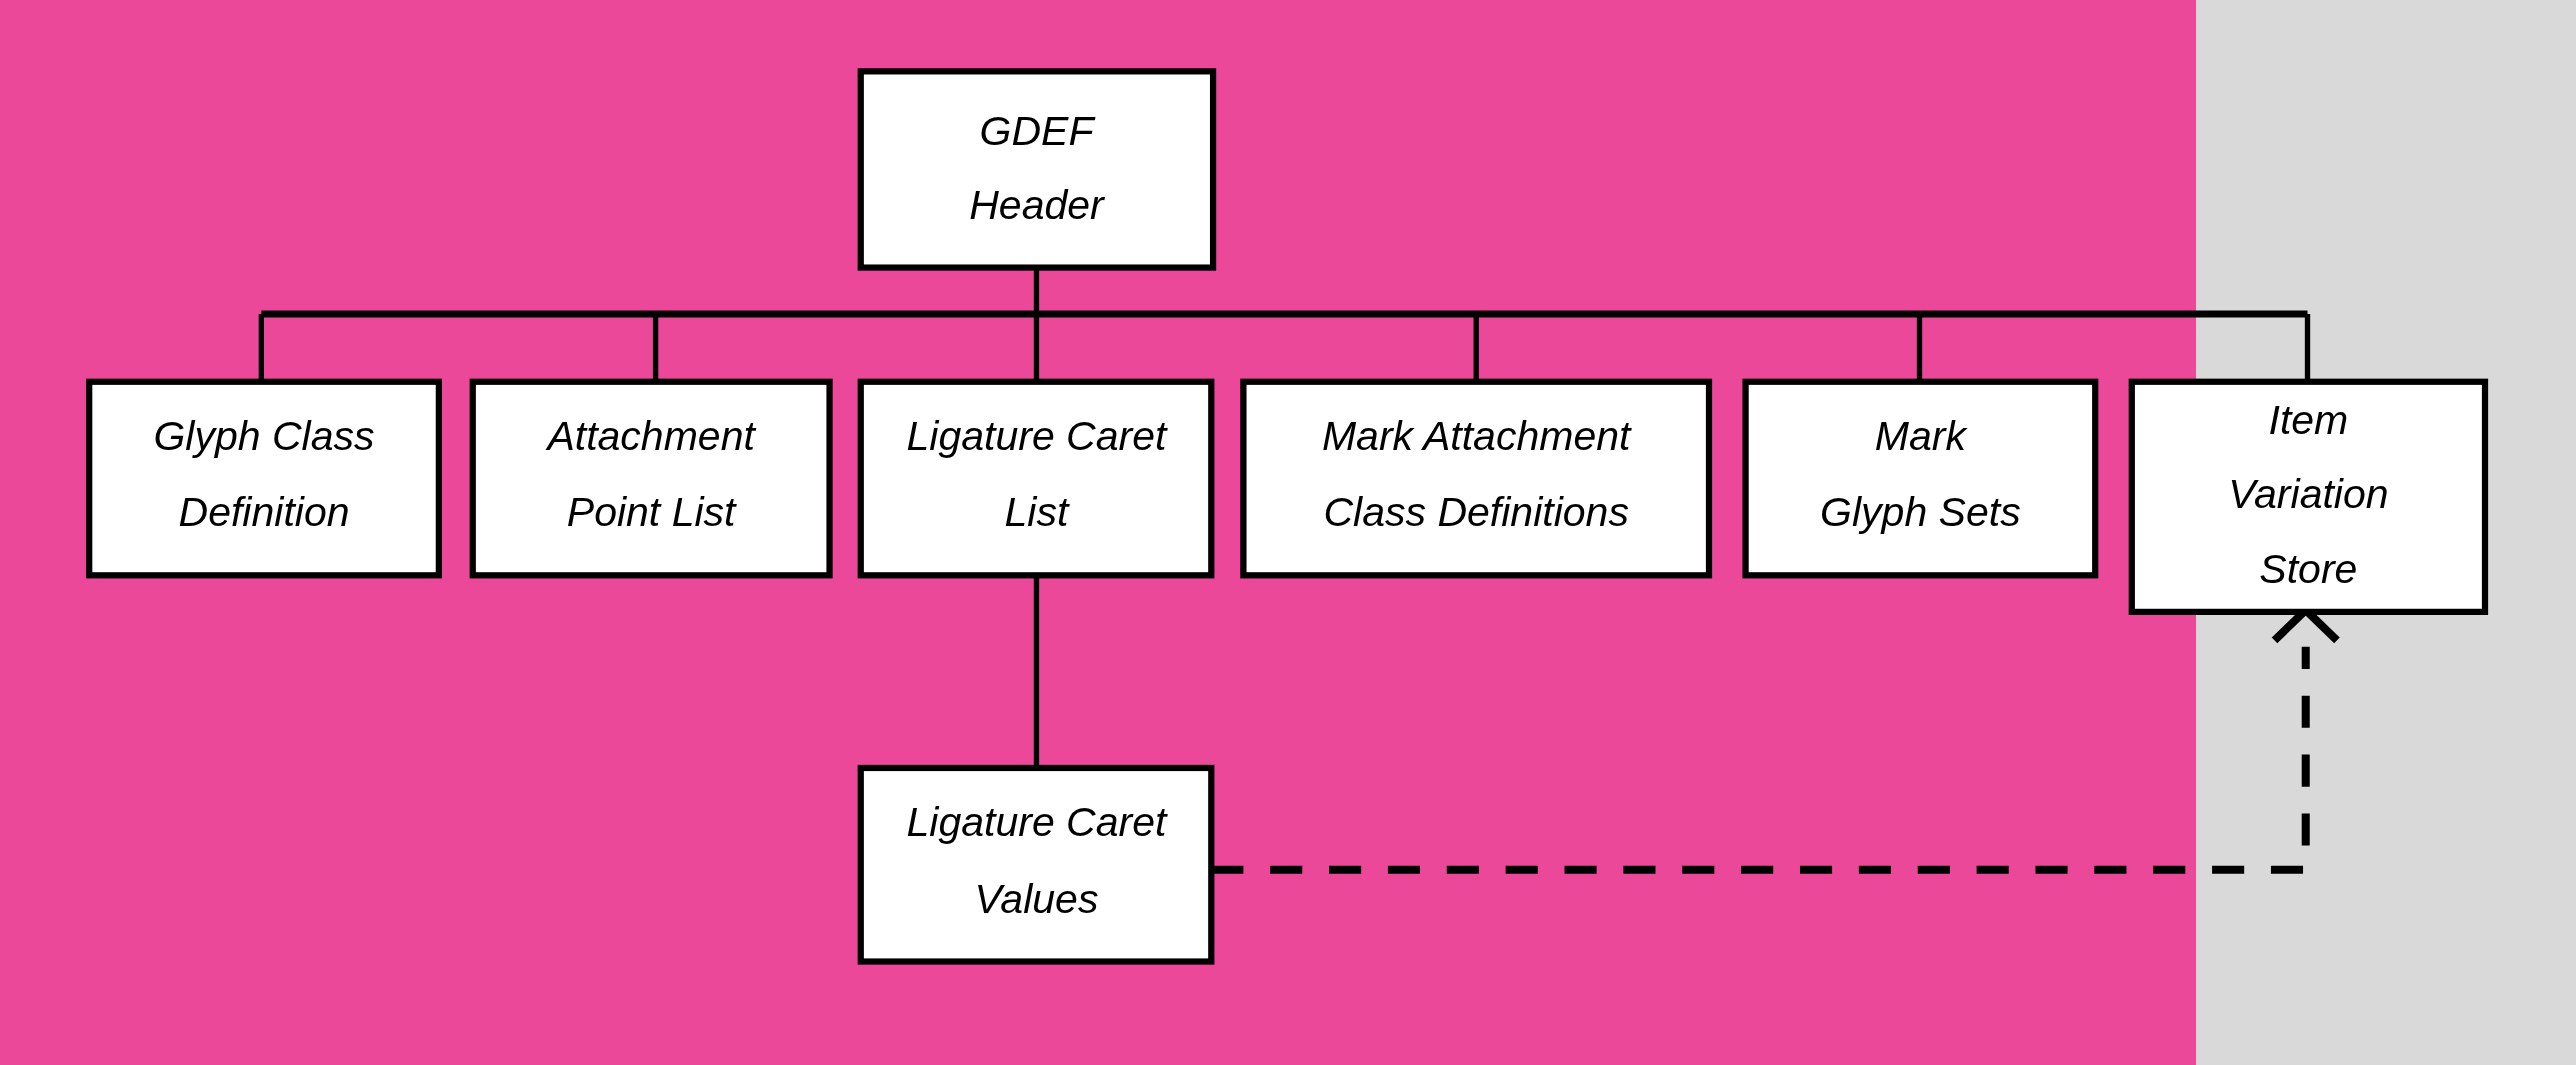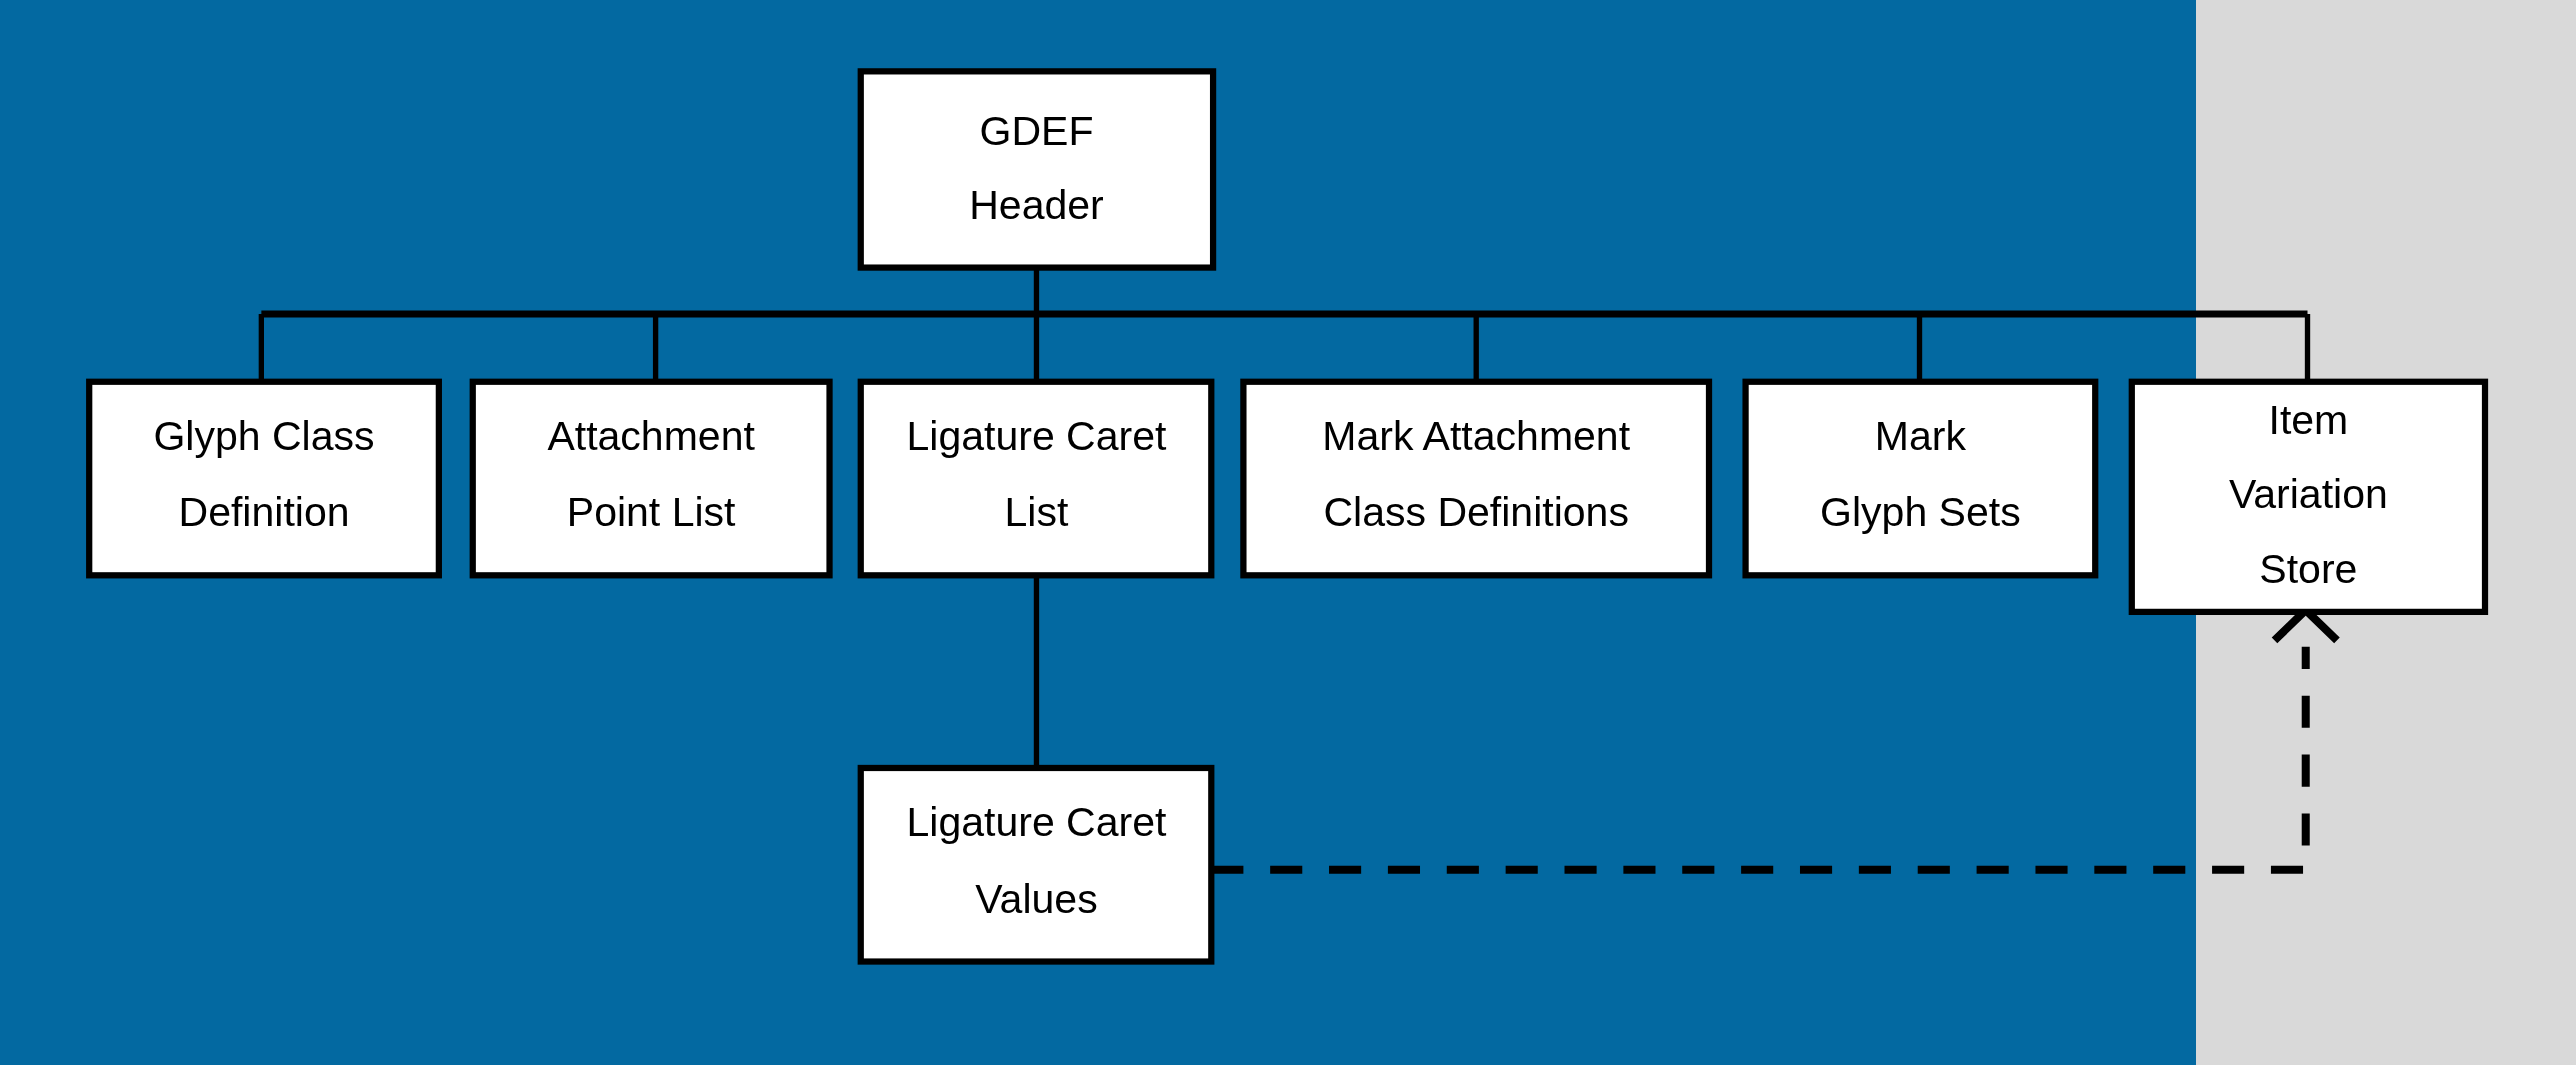--- a/index.html
+++ b/index.html
@@ -10,21 +10,22 @@
   body {
     width: 2576px;
     height: 1065px;
     overflow: hidden;
     font-family: "Liberation Sans", sans-serif;
   }
   #diagram-root {
     position: relative;
     width: 2196px;
     height: 1065px;
-    background: #0369a1;
+    background: #ec4899;
+    font-style: italic;
   }
   svg.diagram-canvas {
     position: absolute;
     left: 0;
     top: 0;
     width: 2576px;
     height: 1065px;
     display: block;
   }
   .node-box {

